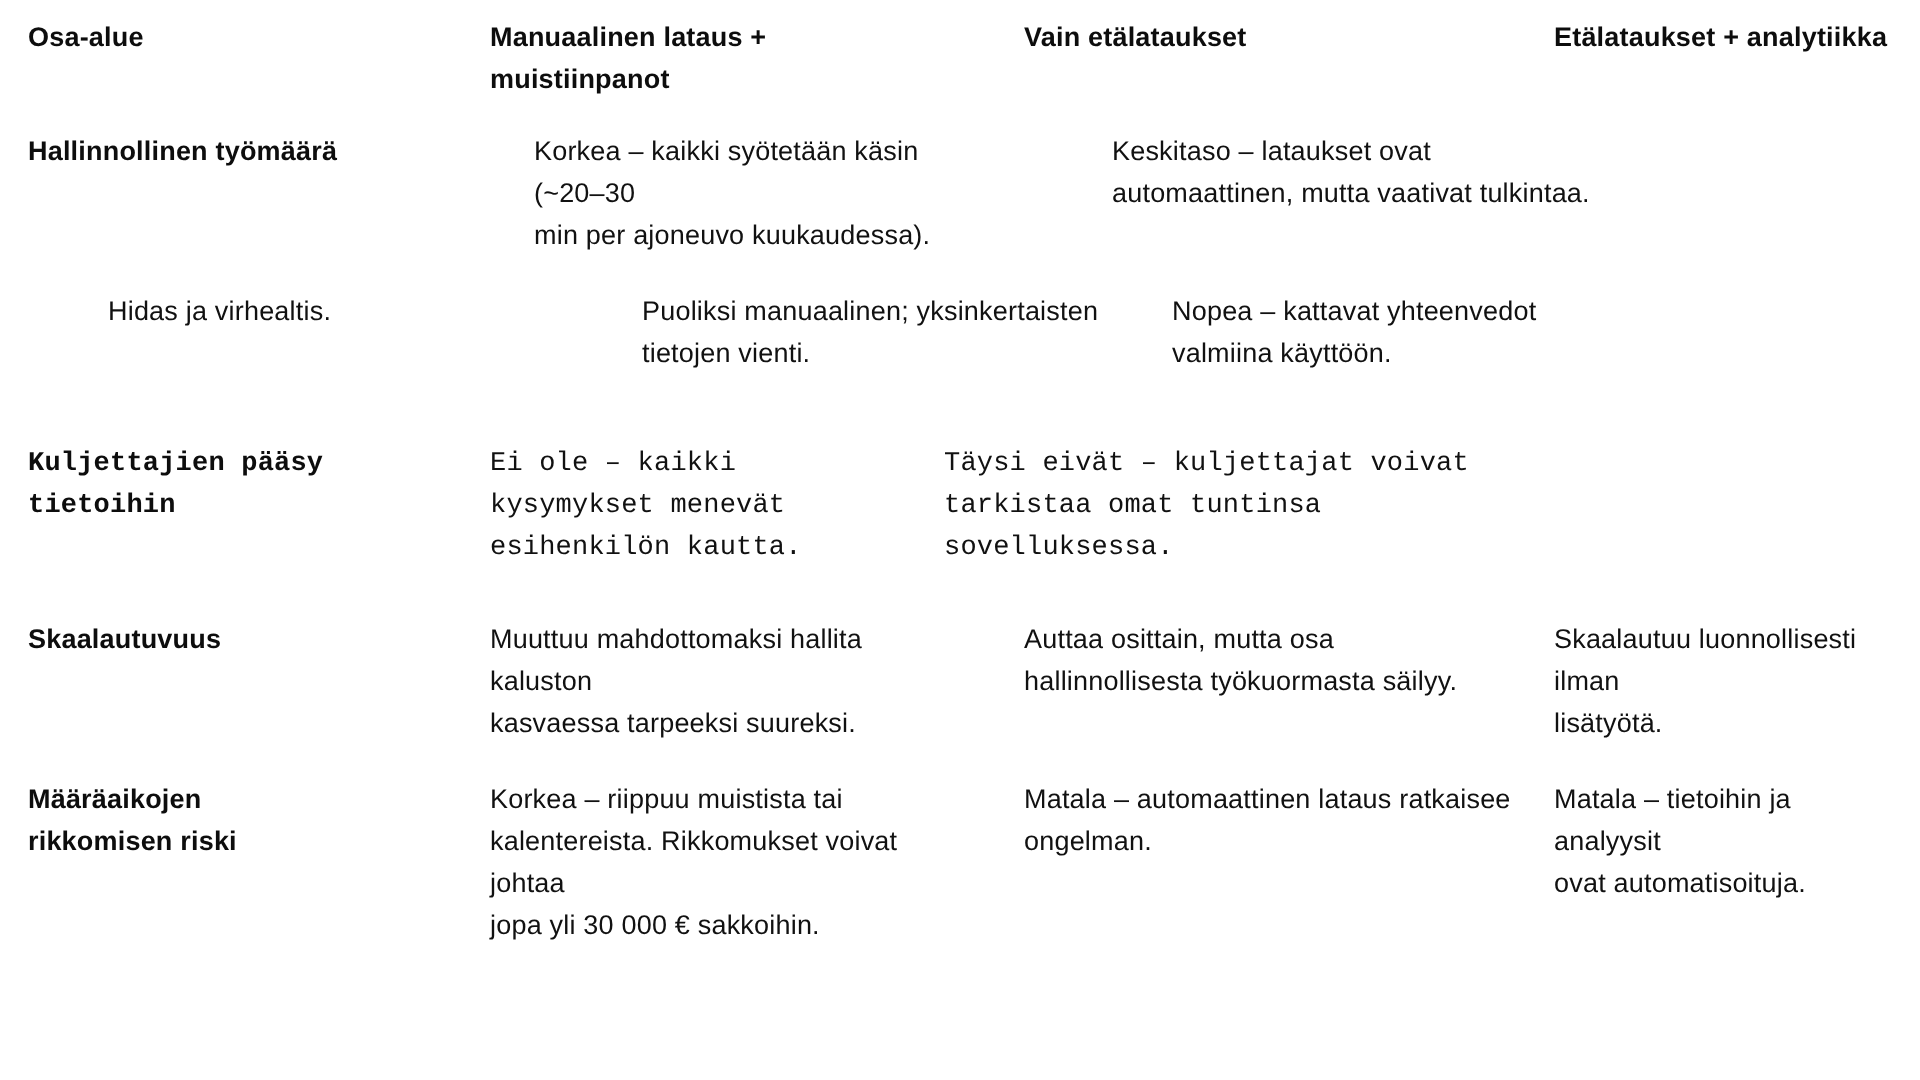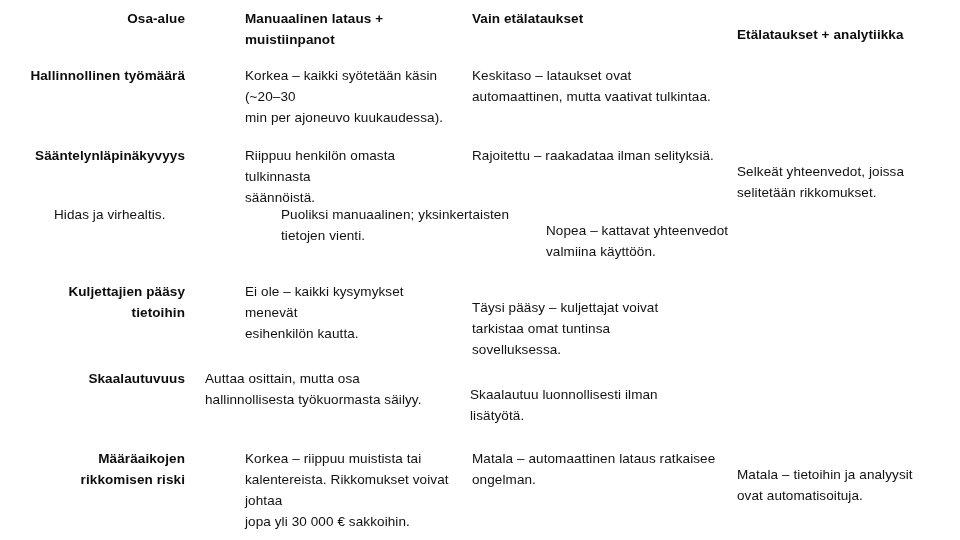--- a/index.html
+++ b/index.html
@@ -12,36 +12,36 @@
     overflow: hidden;
   }
   .table {
     padding: 8px 6px 0 14px;
     width: 960px;
   }
   .row {
     display: flex;
     align-items: flex-start;
   }
-  .c0 { width: 191px; padding-right: 20px; text-align: right; }
+  .c0 { width: 191px; padding-right: 20px; }
   .c1 { width: 267px; padding-right: 14px; padding-left: 40px; }
-  .c2 { width: 265px; padding-right: 14px; }
-  .c3 { flex: 1; padding-right: 4px; margin-top: 16px; }
+  .c2 { width: 265px; padding-right: 14px; margin-left: 40px; }
+  .c3 { flex: 1; padding-right: 4px; }
   .cell {
     font-size: 13.5px;
     line-height: 21px;
     white-space: pre-line;
     letter-spacing: 0.1px;
   }
   .bold { font-weight: 700; color: #0d0d0d; }
   .r-header { height: 57px; }
-  .r0 { height: 80px; }
+  .r0 { height: 80px; gap: 22px; }
   .r1 { height: 59px; }
   .r2 { height: 77px; }
-  .r3 { height: 87px; }
+  .r3 { height: 87px; font-family: Liberation Mono, monospace; }
   .r4 { height: 80px; }
   .r5 { height: 92px; }
 </style>
 </head>
 <body>
 
 <div class="table">
 
   <div class="row r-header">
     <div class="c0 cell bold">Osa-alue</div>
@@ -51,49 +51,43 @@
   </div>
 
   <div class="row r0">
     <div class="c0 cell bold">Hallinnollinen työmäärä</div>
     <div class="c1 cell">Korkea – kaikki syötetään käsin (~20–30
 min per ajoneuvo kuukaudessa).</div>
     <div class="c2 cell">Keskitaso – lataukset ovat
 automaattinen, mutta vaativat tulkintaa.</div>
   </div>
 
-  <div class="row r1">
-    <div class="c0 cell bold">Sääntelynläpinäkyvyys</div>
-    <div class="c1 cell">Riippuu henkilön omasta tulkinnasta
-säännöistä.</div>
-    <div class="c2 cell">Rajoitettu – raakadataa ilman selityksiä.</div>
-    <div class="c3 cell">Selkeät yhteenvedot, joissa
-selitetään rikkomukset.</div>
-  </div>
 
   <div class="row r2">
     <div class="c1 cell">Hidas ja virhealtis.</div>
     <div class="c2 cell">Puoliksi manuaalinen; yksinkertaisten
 tietojen vienti.</div>
     <div class="c3 cell">Nopea – kattavat yhteenvedot
 valmiina käyttöön.</div>
   </div>
 
   <div class="row r3">
     <div class="c0 cell bold">Kuljettajien pääsy
 tietoihin</div>
     <div class="c1 cell">Ei ole – kaikki kysymykset menevät
 esihenkilön kautta.</div>
-    <div class="c3 cell">Täysi pääsy – kuljettajat voivat
+    <div class="c3 cell">Täysi eivät – kuljettajat voivat
 tarkistaa omat tuntinsa
 sovelluksessa.</div>
   </div>
 
   <div class="row r4">
     <div class="c0 cell bold">Skaalautuvuus</div>
+    <div class="c1 cell">Muuttuu mahdottomaksi hallita kaluston
+kasvaessa tarpeeksi suureksi.</div>
     <div class="c2 cell">Auttaa osittain, mutta osa
 hallinnollisesta työkuormasta säilyy.</div>
     <div class="c3 cell">Skaalautuu luonnollisesti ilman
 lisätyötä.</div>
   </div>
 
   <div class="row r5">
     <div class="c0 cell bold">Määräaikojen
 rikkomisen riski</div>
     <div class="c1 cell">Korkea – riippuu muistista tai

